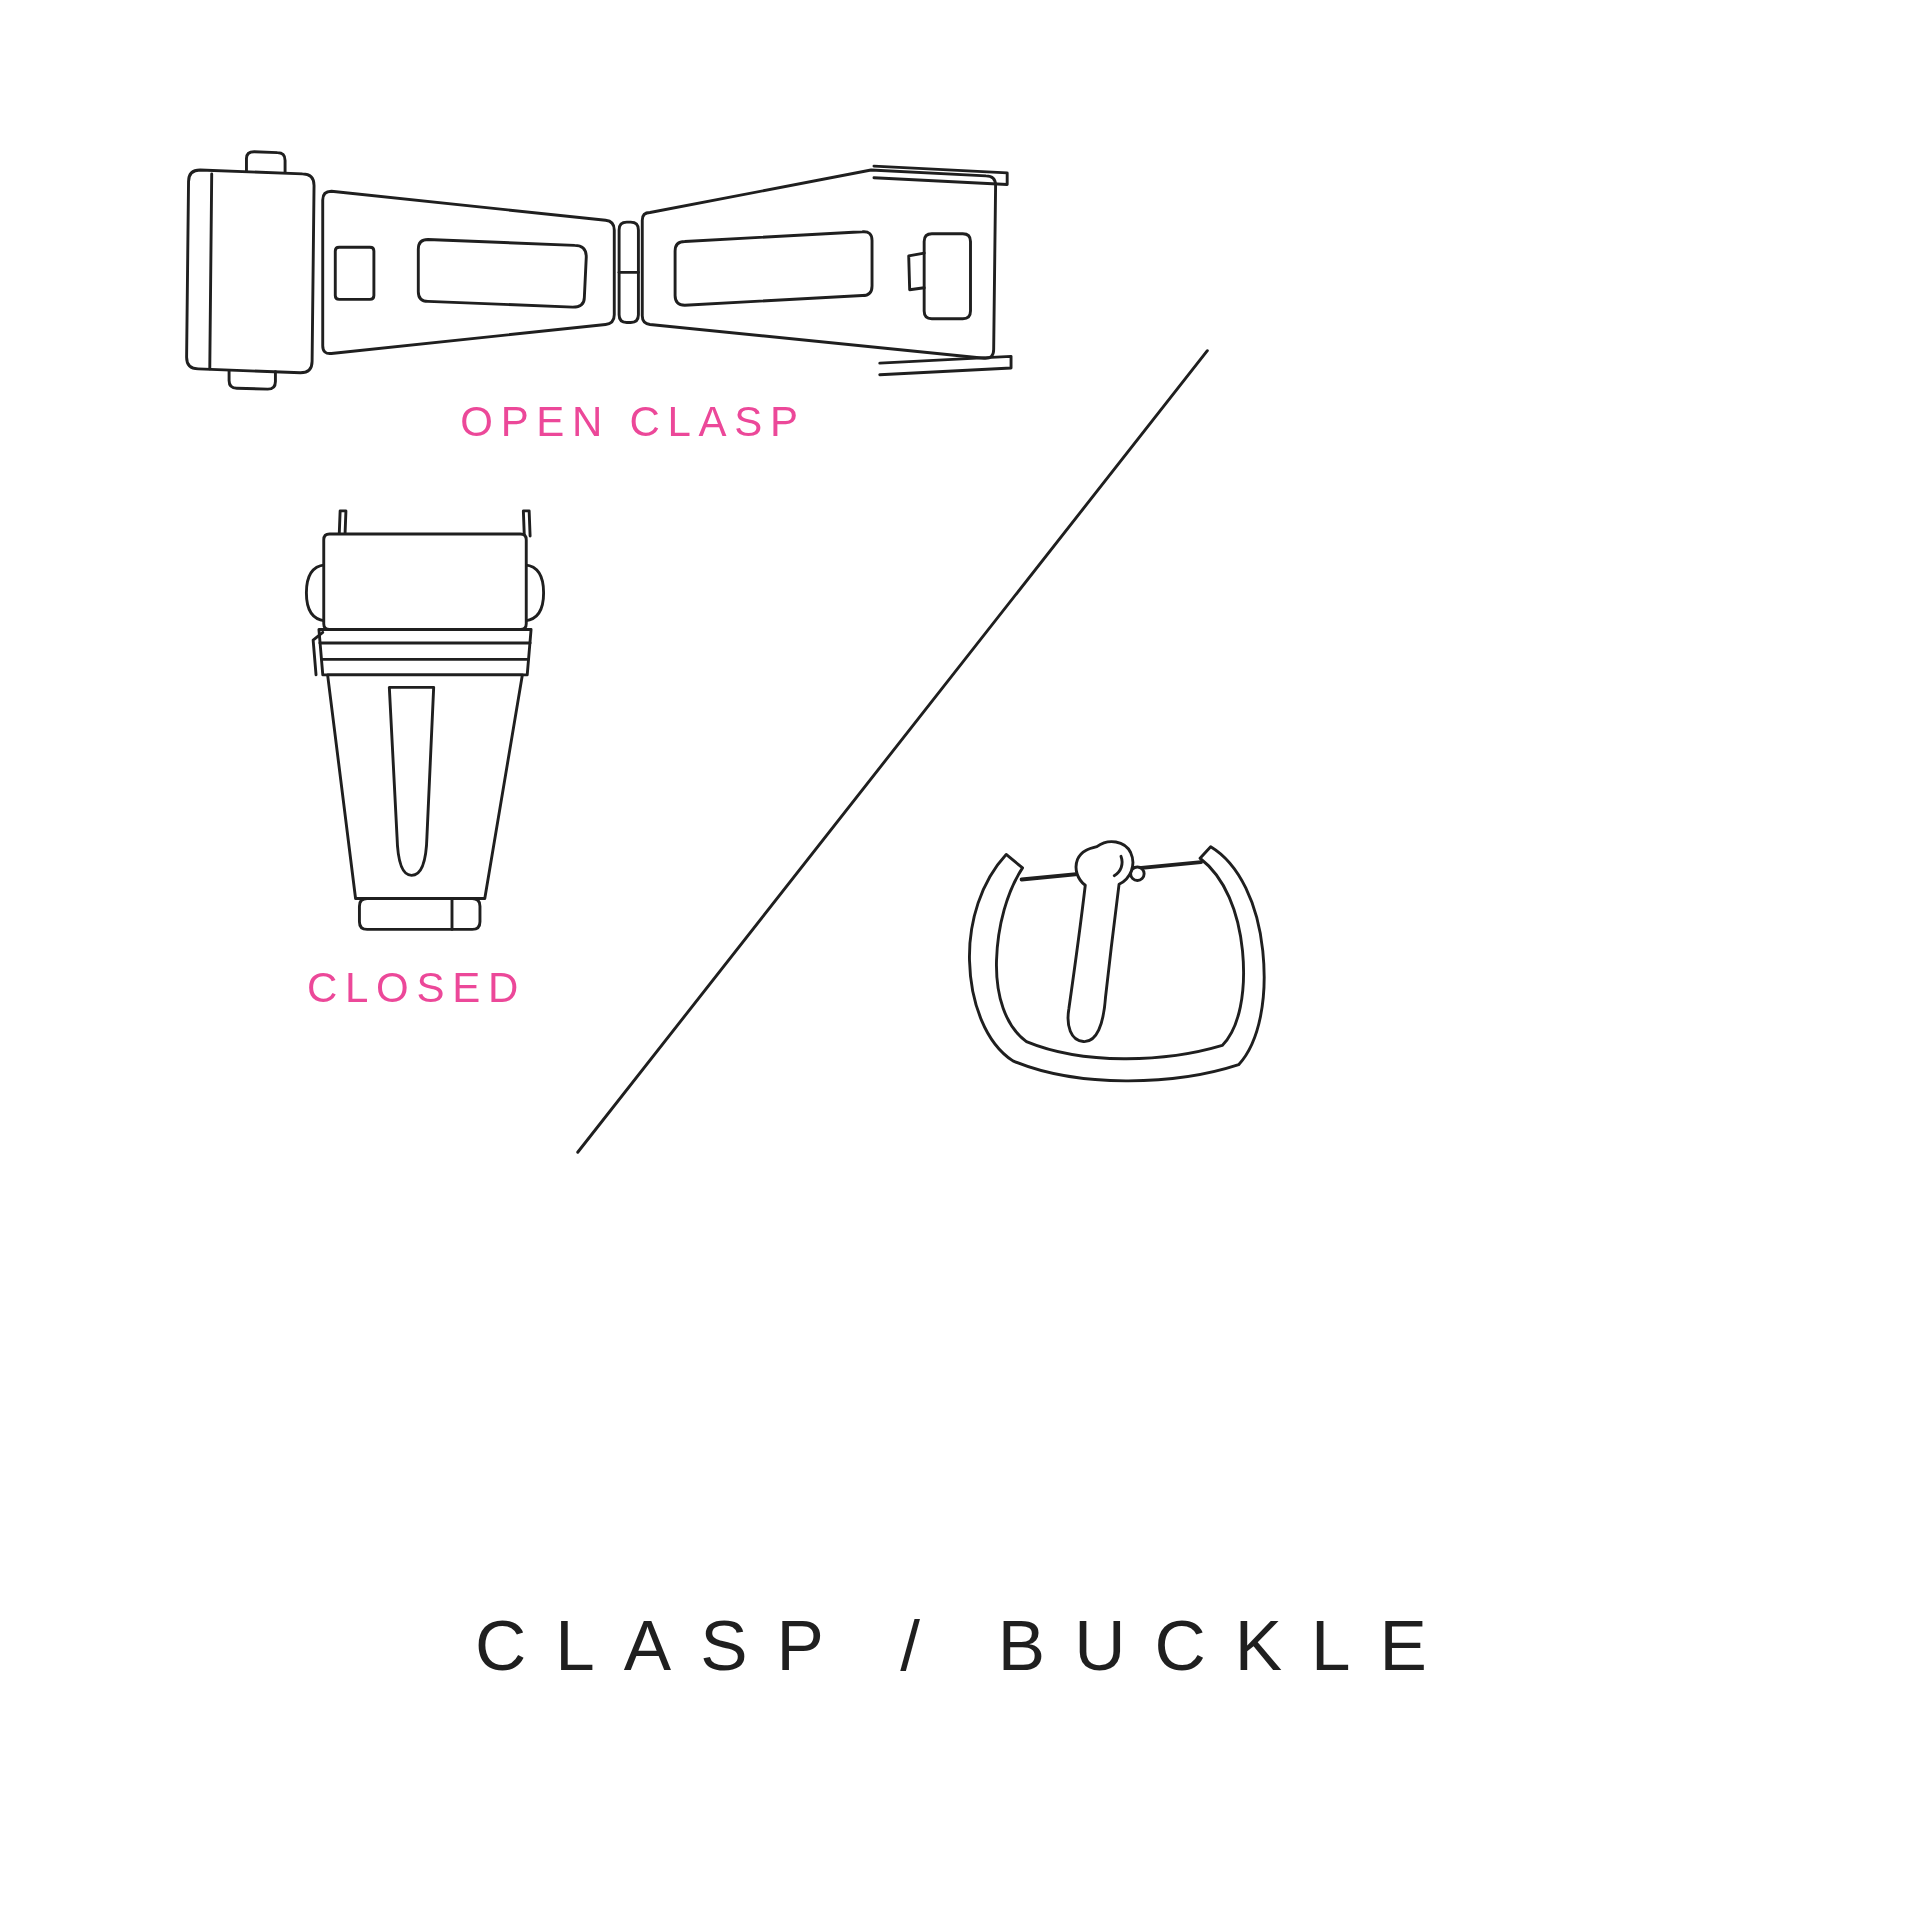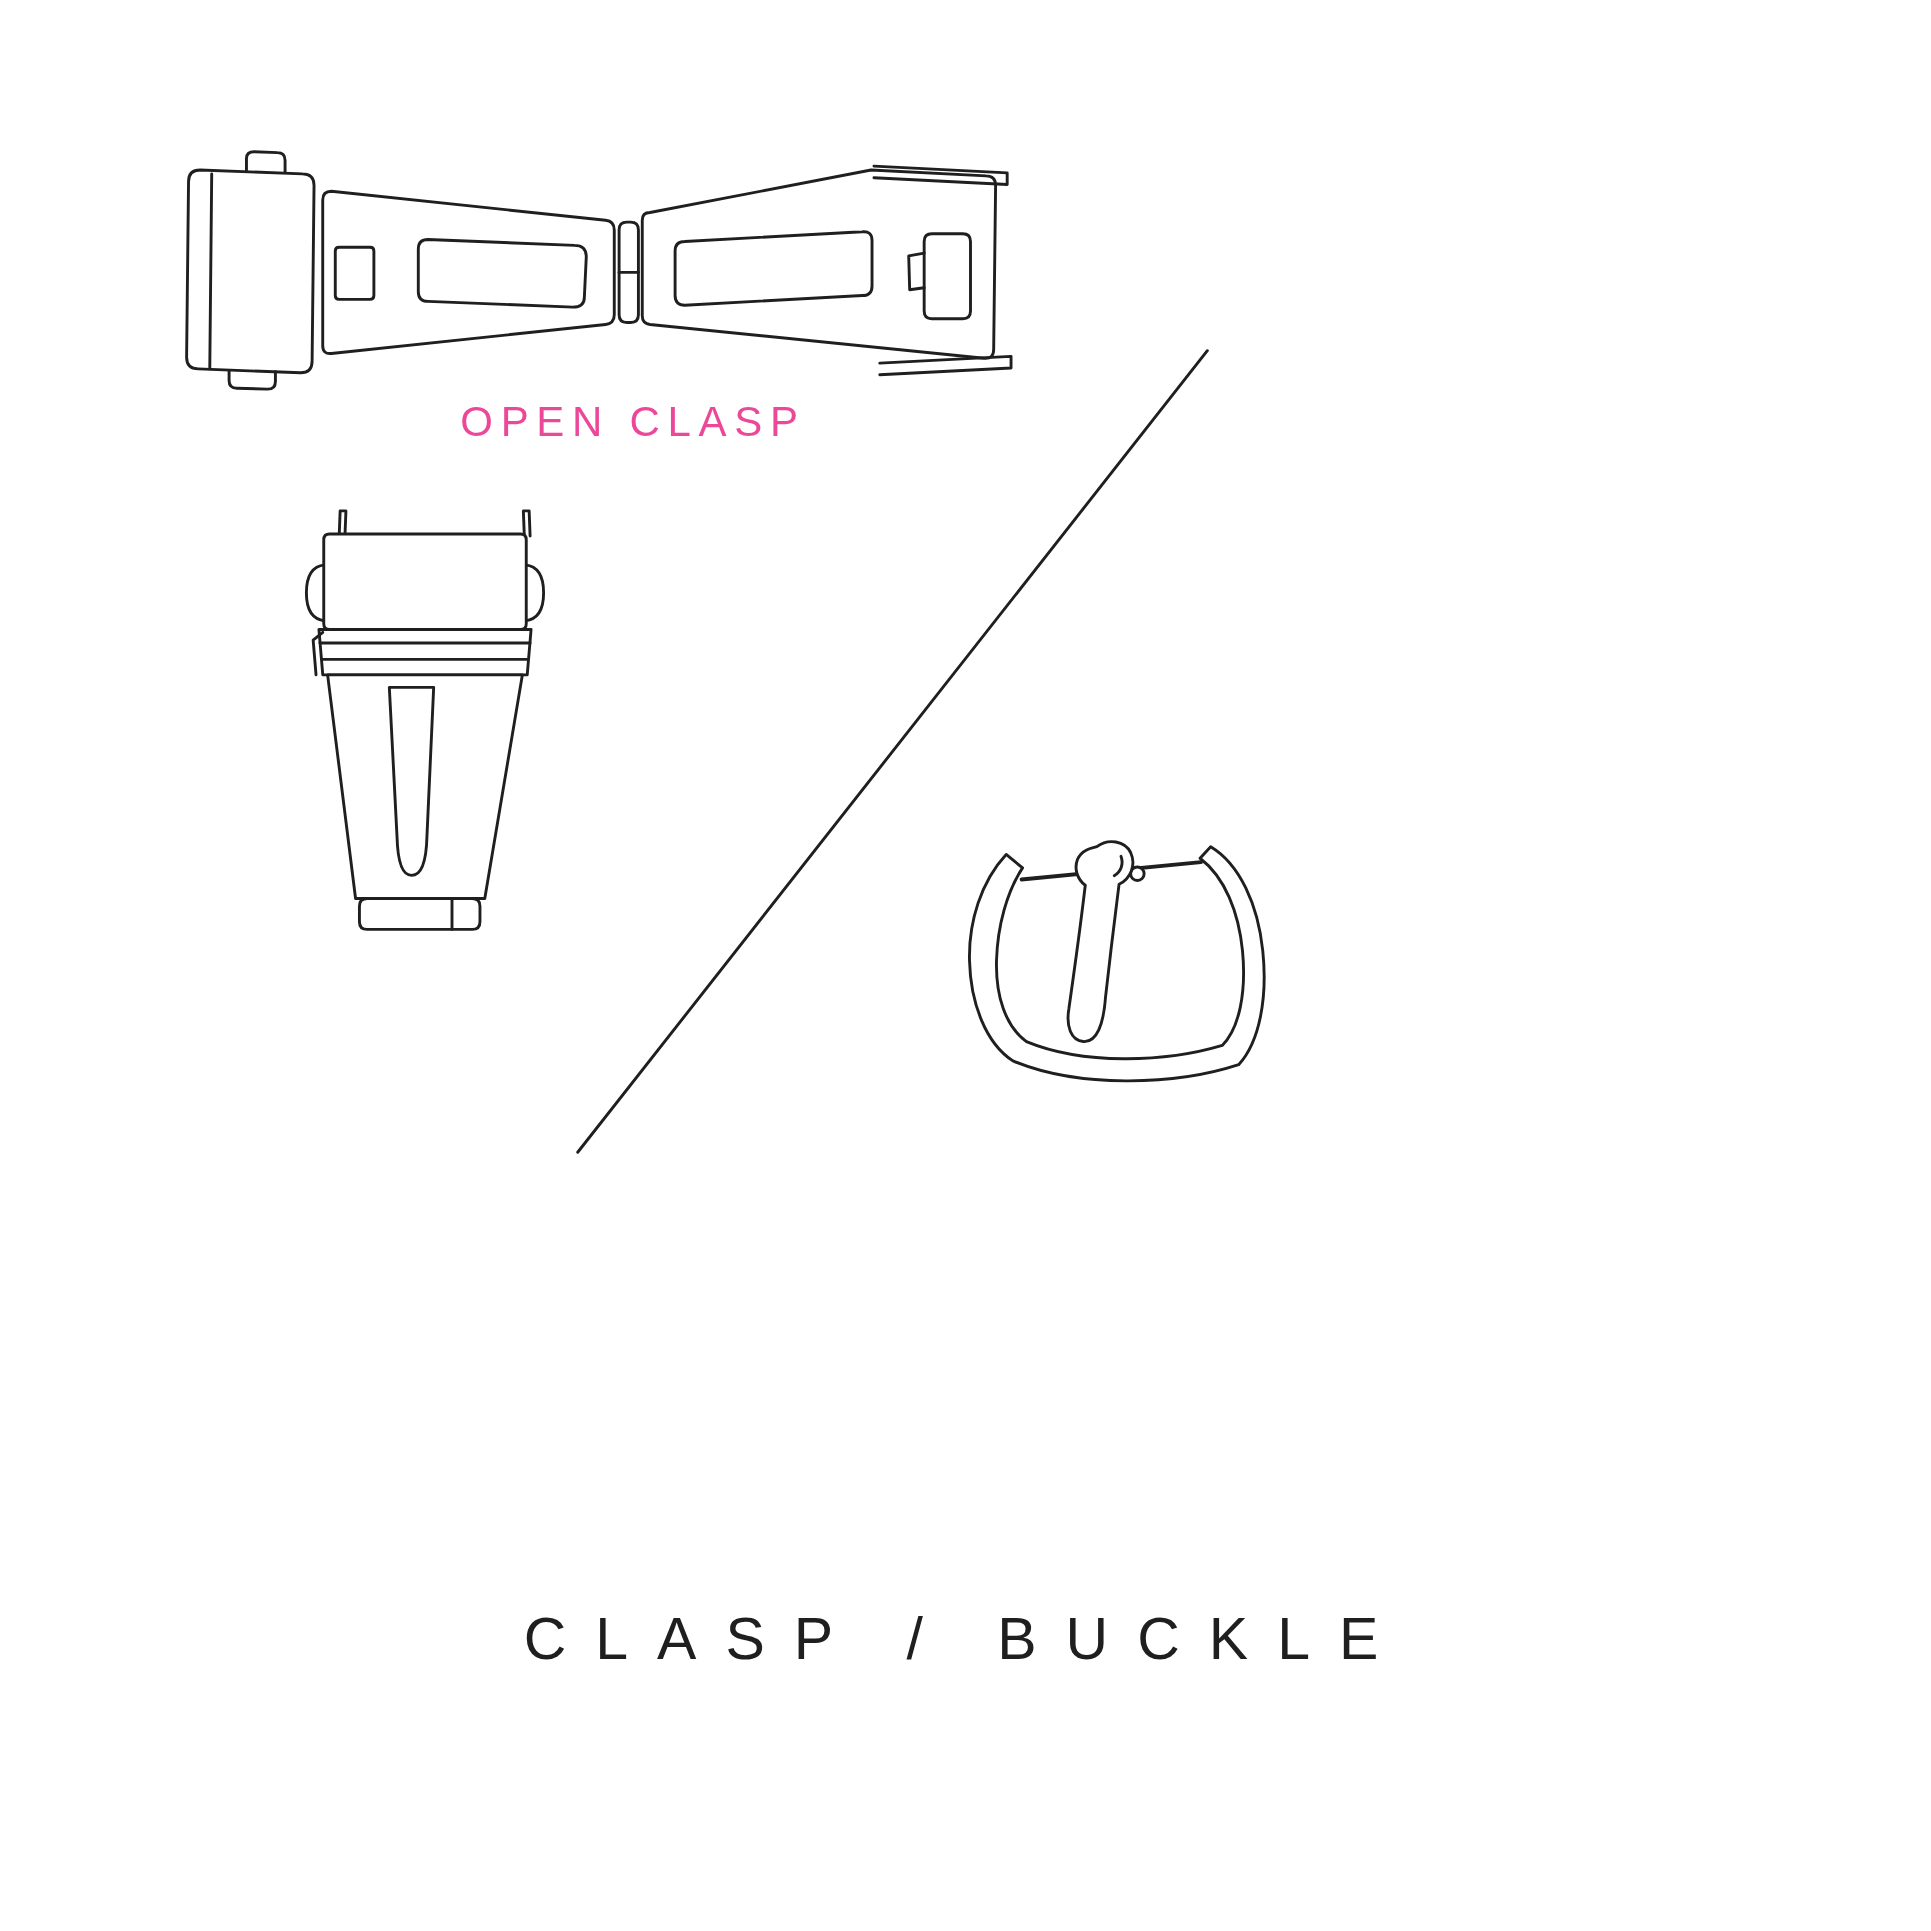--- a/index.html
+++ b/index.html
@@ -47,21 +47,21 @@
     white-space: nowrap;
   }
   .caption-open { left: 150px; top: 398px; width: 966px; }
   .caption-closed { left: 127px; top: 964px; width: 579px; }
   .title {
     position: absolute;
     left: 0; top: 1605px;
     width: 1931px;
     text-align: center;
     color: #1f1f1f;
-    font-size: 59px;
+    font-size: 71px;
     letter-spacing: 29px;
     font-weight: 400;
     white-space: nowrap;
   }
 </style>
 </head>
 <body>
 
 <div class="canvas">
 
@@ -110,20 +110,23 @@
       <path class="line-art" d="M 34,140 L 24,148 L 27,184"></path>
 
       <path class="line-art-fill" d="M 39,184 L 241,184 L 202,416 L 68,416 Z"></path>
       <path class="line-art" d="M 103,197 L 149,197 L 142,352 Q 141,392 126,392 Q 112,392 111,352 Z"></path>
 
       <path class="line-art-fill" d="M 80,416 L 189,416 Q 197,416 197,424 L 197,440 Q 197,448 189,448 L 80,448 Q 72,448 72,440 L 72,424 Q 72,416 80,416 Z"></path>
       <path class="line-art" d="M 168,416 L 168,448"></path>
     </svg>
   </div>
 
+  <div class="caption caption-closed">
+    <span>CLOSED</span>
+  </div>
 
   <div class="illustration" style="left:570px; top:343px; width:647px; height:816px;">
     <svg viewBox="0 0 670 845">
       <line class="line-art" x1="660" y1="8" x2="8" y2="838"></line>
     </svg>
   </div>
 
   <div class="illustration" style="left:956px; top:835px; width:328px; height:280px;">
     <svg viewBox="0 0 340 290">
 

